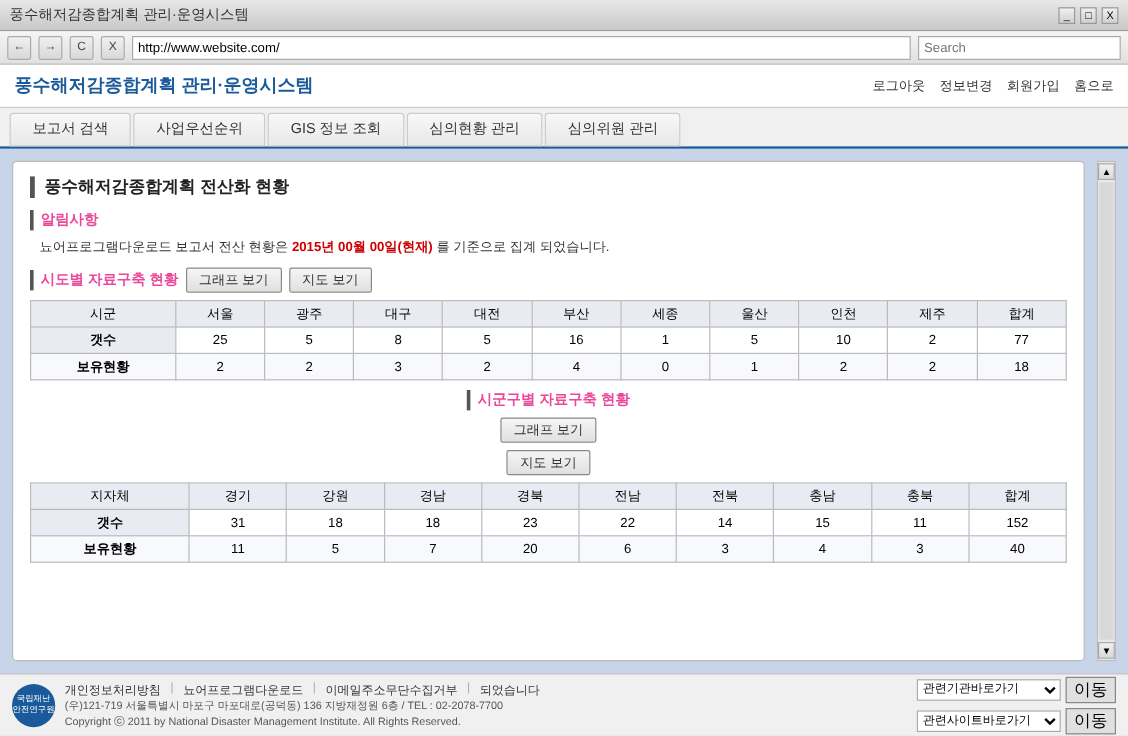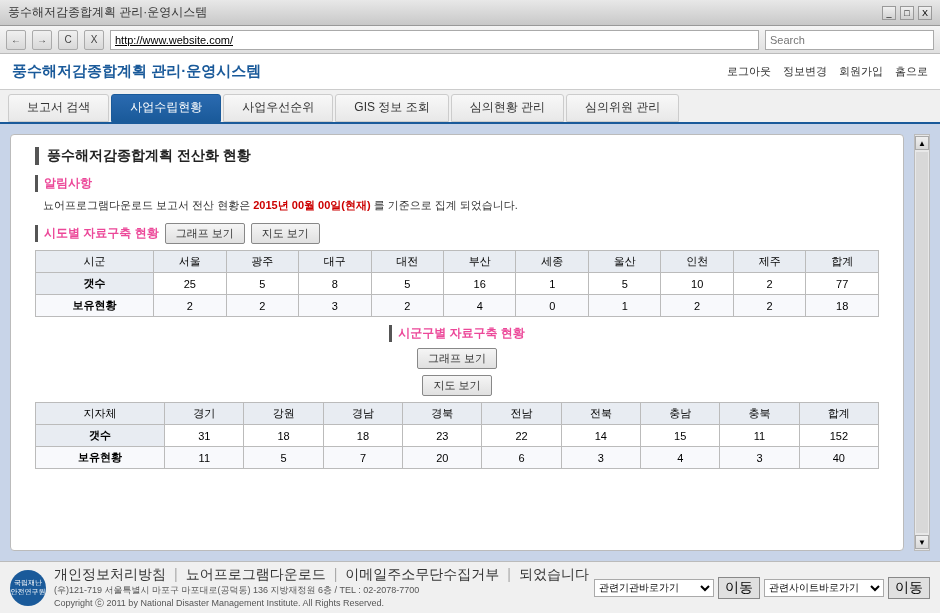--- a/index.html
+++ b/index.html
@@ -44,21 +44,20 @@
       display: flex; align-items: center; justify-content: center;
       font-size: 10px; cursor: pointer; color: #444;
     }
     .address-bar {
       flex: 1;
       height: 20px;
       border: 1px solid #aaa;
       background: white;
       padding: 0 4px;
       font-size: 11px;
-      text-decoration: underline;
     }
     .search-bar {
       width: 169px;
       height: 20px;
       border: 1px solid #aaa;
       background: white;
       padding: 0 4px;
       font-size: 11px;
       color: #999;
     }
@@ -110,21 +109,21 @@
       gap: 10px;
       position: relative;
     }
 
     
     .content-panel {
       flex: 1;
       background: white;
       border: 1px solid #bbb;
       border-radius: 4px;
-      padding: 12px 24px;
+      padding: 12px 14px;
       overflow: hidden;
       position: relative;
     }
 
     .panel-title {
       font-size: 14px;
       font-weight: bold;
       color: #222;
       border-left: 4px solid #555;
       padding-left: 8px;
@@ -212,24 +211,24 @@
       justify-content: space-between;
     }
     .footer-left { display: flex; align-items: center; gap: 8px; }
     .footer-logo {
       width: 36px; height: 36px;
       background: #1a5a9a;
       border-radius: 50%;
       display: flex; align-items: center; justify-content: center;
       color: white; font-size: 8px; text-align: center;
     }
-    .footer-links { display: flex; gap: 8px; font-size: 14px; color: #333; }
+    .footer-links { display: flex; gap: 8px; font-size: 10px; color: #333; }
     .footer-link { cursor: pointer; color: #333; }
     .footer-info { font-size: 9px; color: #555; }
-    .footer-right { display: flex; flex-direction: row; gap: 4px; }
+    .footer-right { display: flex; flex-direction: column; gap: 4px; }
     .footer-dropdown { display: flex; align-items: center; gap: 4px; }
     .footer-select {
       width: 120px; height: 18px;
       border: 1px solid #aaa;
       font-size: 10px;
       background: white;
     }
     .footer-go-btn {
       padding: 1px 6px;
       font-size: 14px;
@@ -278,21 +277,20 @@
   <div class="header-links">
     <a class="header-link">로그아웃</a>
     <a class="header-link">정보변경</a>
     <a class="header-link">회원가입</a>
     <a class="header-link">홈으로</a>
   </div>
 </div>
 
 <div class="nav-tabs">
   <div class="nav-tab">보고서 검색</div>
-  <div class="nav-tab active">사업수립현황</div>
   <div class="nav-tab">사업우선순위</div>
   <div class="nav-tab">GIS 정보 조회</div>
   <div class="nav-tab">심의현황 관리</div>
   <div class="nav-tab">심의위원 관리</div>
 </div>
 
 <div class="main-area">
 
   <div class="bg-decoration">
     <div class="balloon" style="width:80px;height:80px;background:#ffff88;left:10px;top:60px;"></div>

